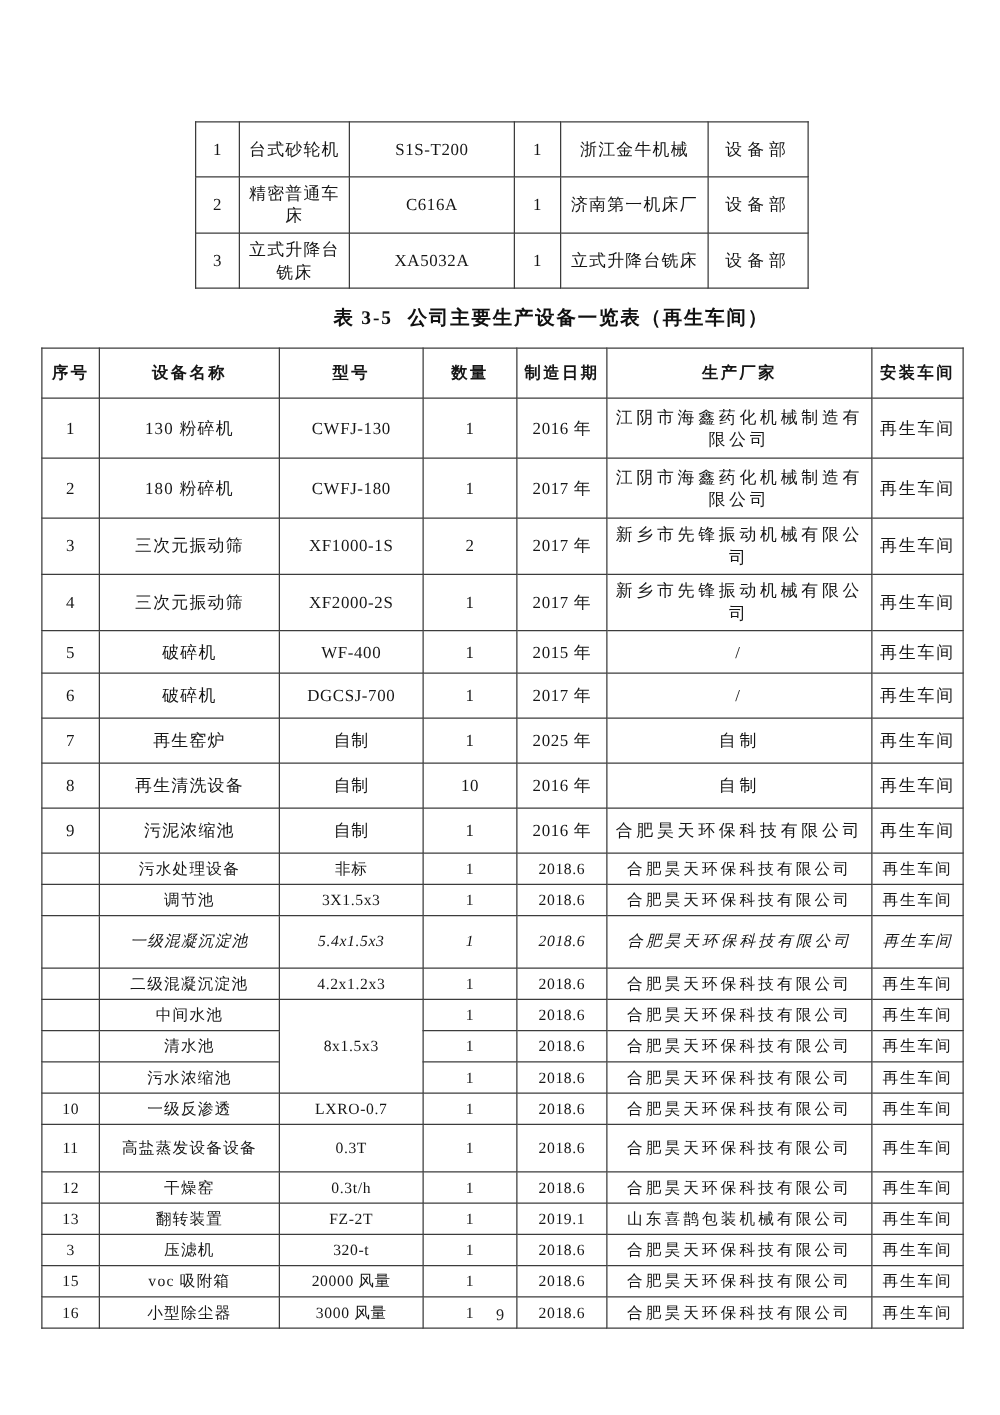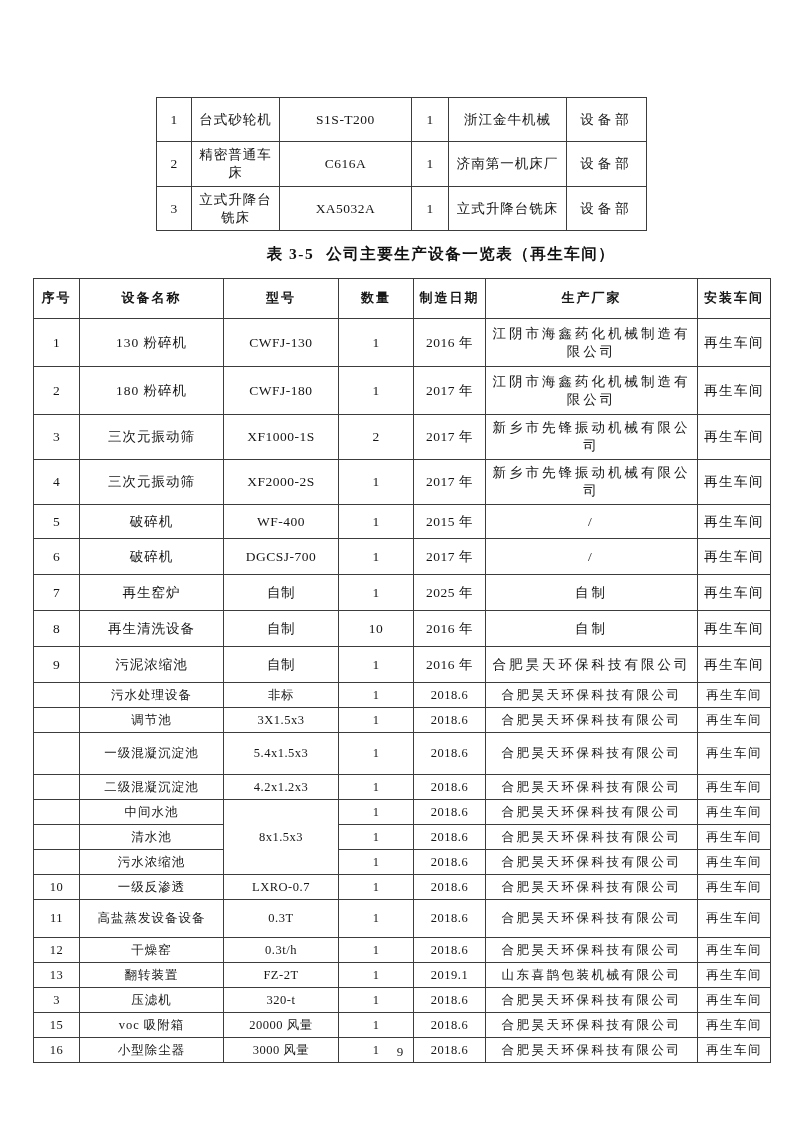--- a/index.html
+++ b/index.html
@@ -241,21 +241,21 @@
         </tr>
         <tr class="compact" style="height: 25px;">
           <td class="c-num"></td>
           <td class="c-cjk">调节池</td>
           <td class="c-num">3X1.5x3</td>
           <td class="c-num">1</td>
           <td class="c-num">2018.6</td>
           <td class="c-maker">合肥昊天环保科技有限公司</td>
           <td class="c-ws">再生车间</td>
         </tr>
-        <tr class="compact" style="height: 42px;">
+        <tr class="compact" style="height: 42px; font-style: italic;">
           <td class="c-num"></td>
           <td class="c-cjk">一级混凝沉淀池</td>
           <td class="c-num">5.4x1.5x3</td>
           <td class="c-num">1</td>
           <td class="c-num">2018.6</td>
           <td class="c-maker">合肥昊天环保科技有限公司</td>
           <td class="c-ws">再生车间</td>
         </tr>
         <tr class="compact" style="height: 25px;">
           <td class="c-num"></td>

